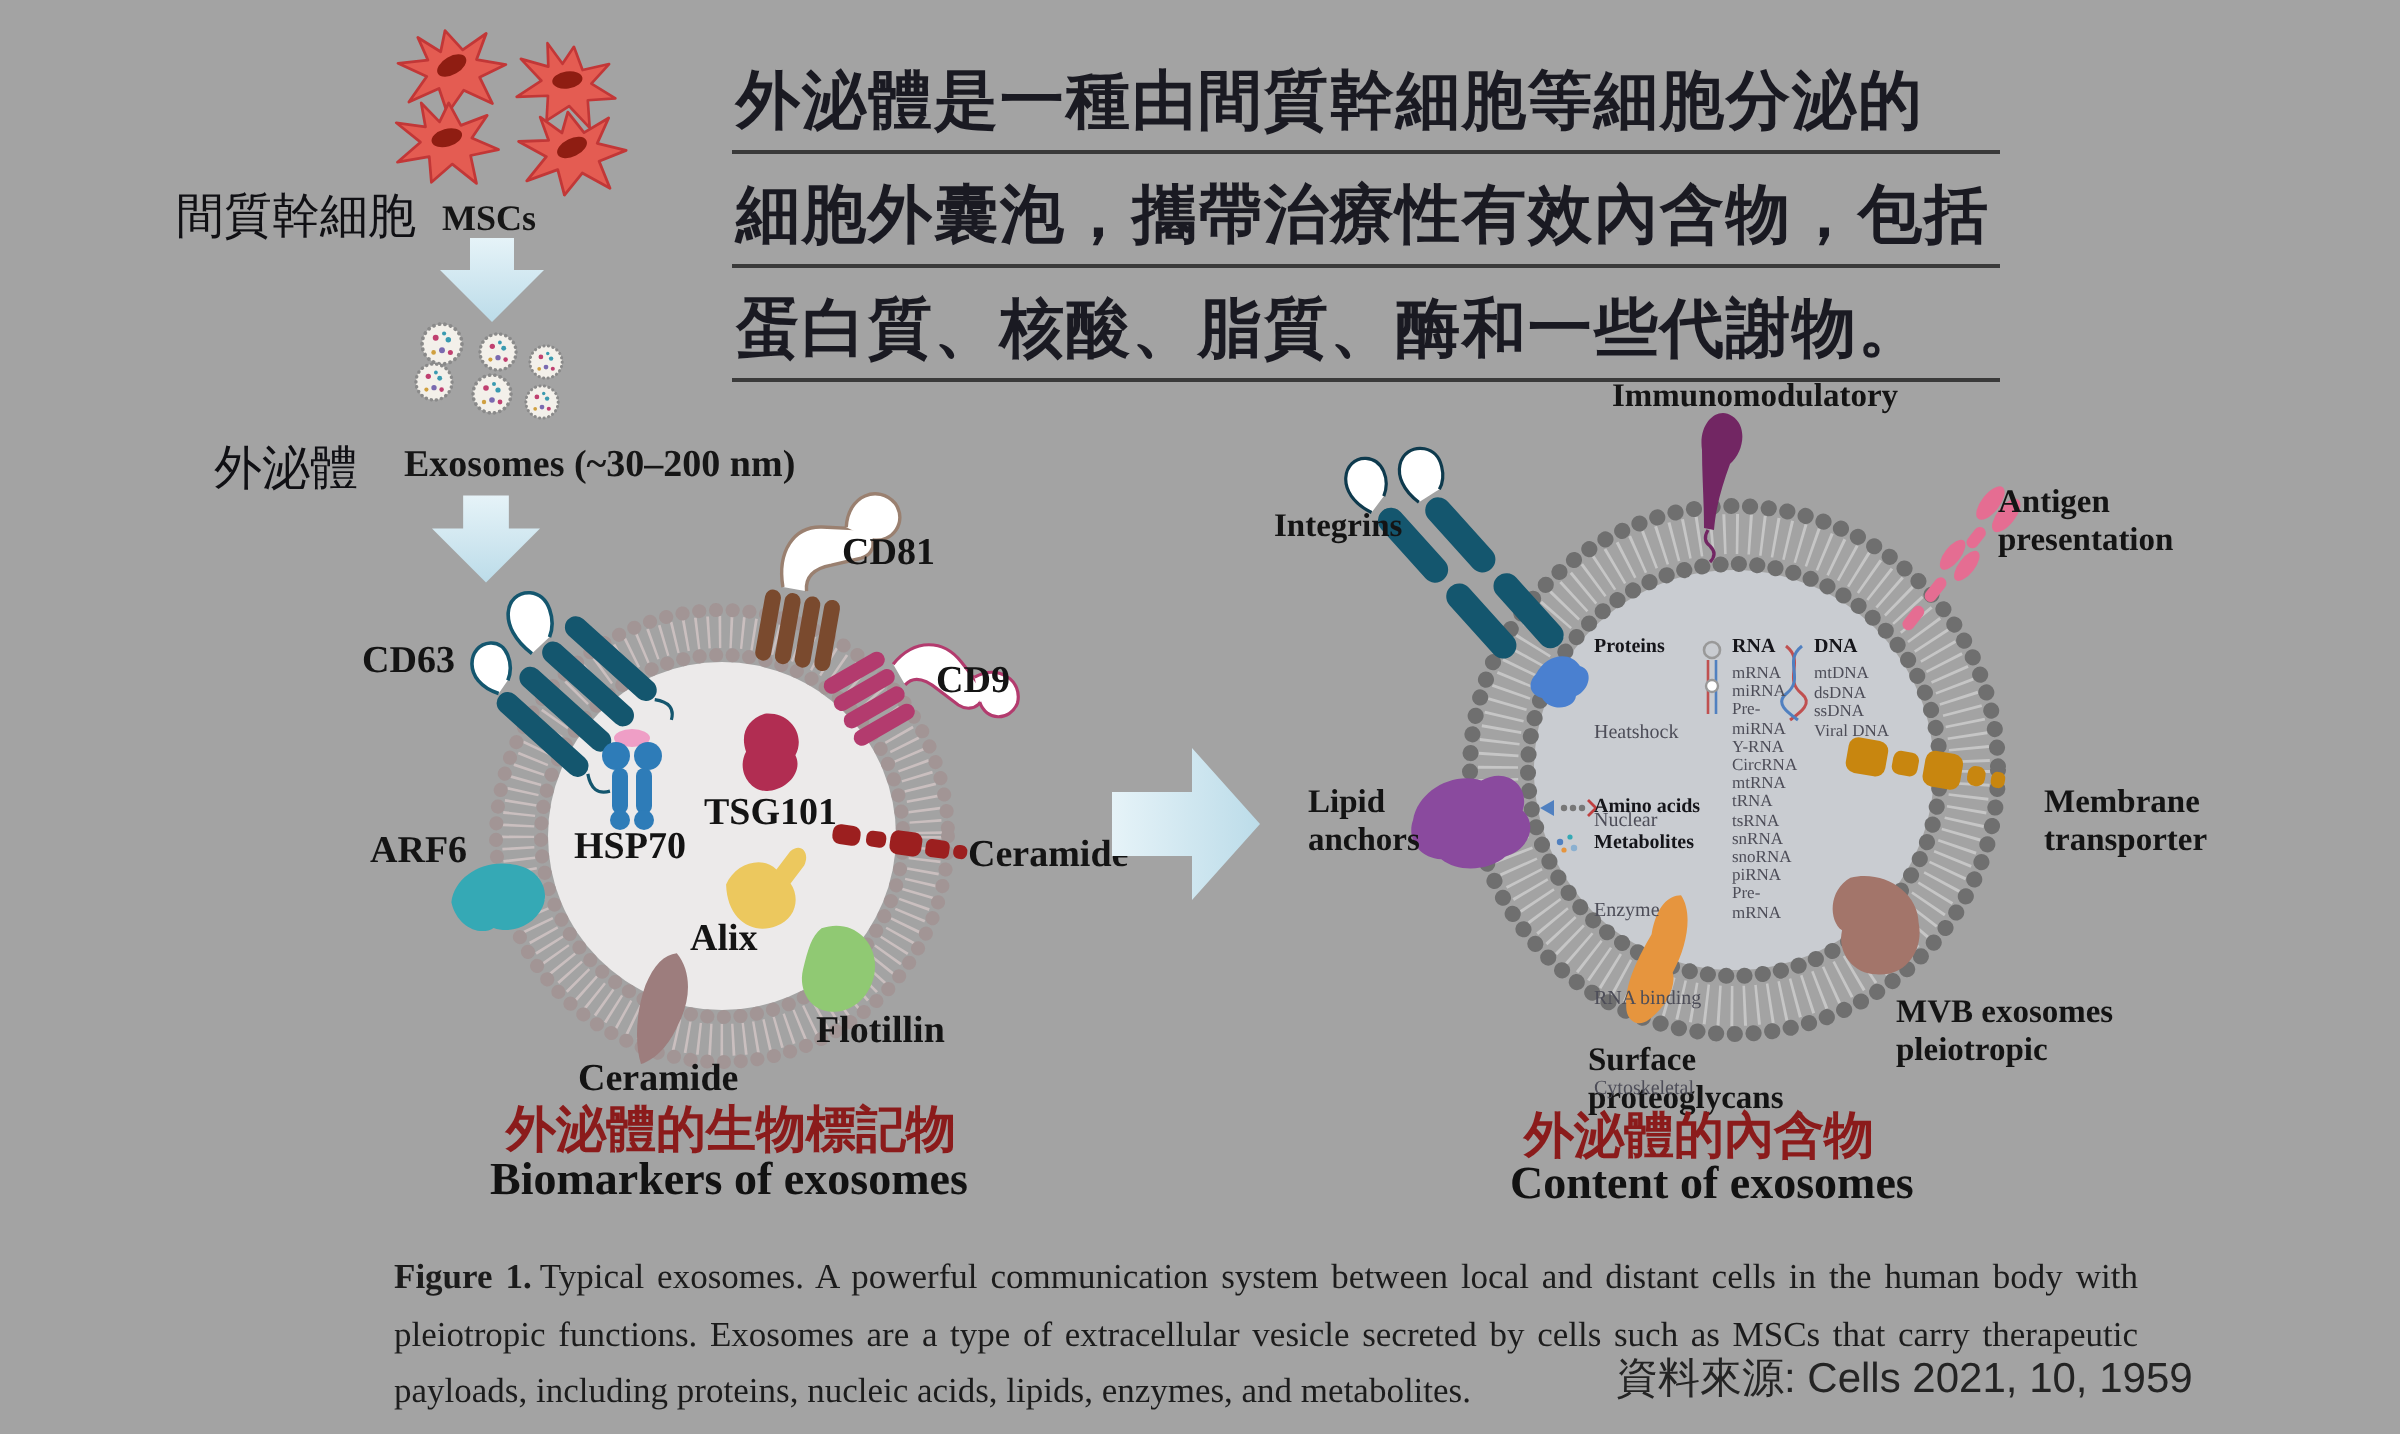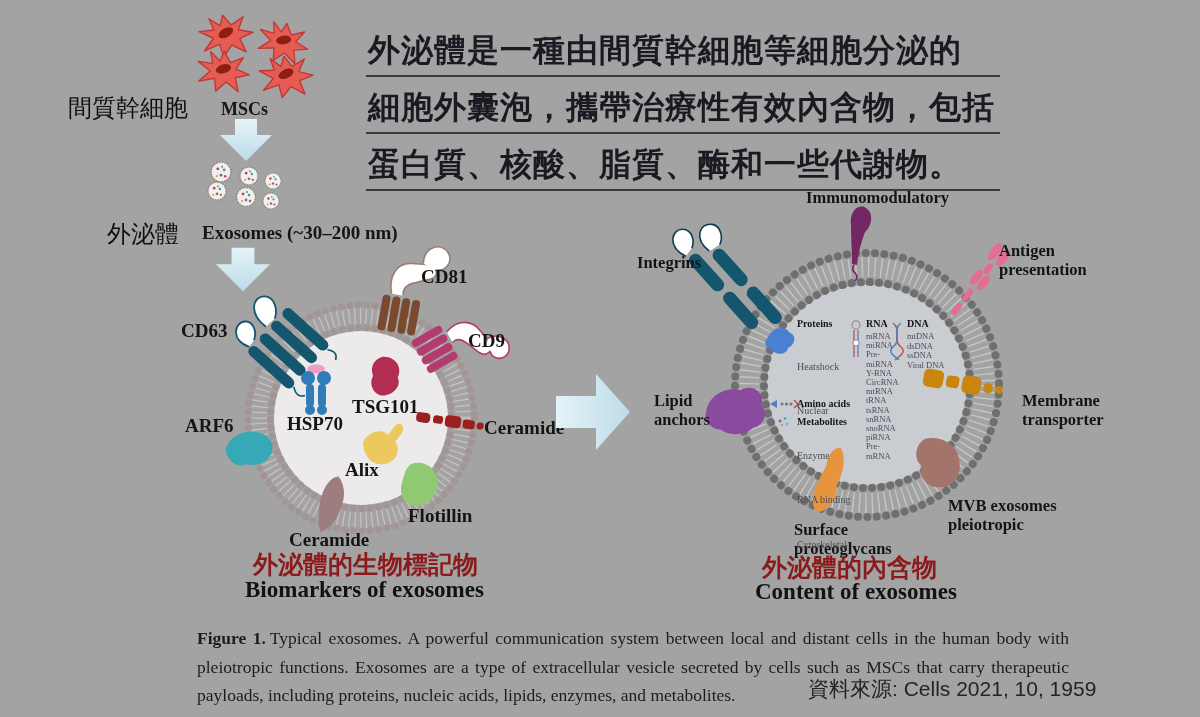--- a/index.html
+++ b/index.html
@@ -51,21 +51,21 @@
       <g id="mscCell">
         <path d="M0,-20 L7,-9 L20,-15 L13,-3 L27,2 L13,6 L17,20 L4,11 L-6,21 L-8,8 L-24,12 L-13,1 L-26,-8 L-11,-7 L-14,-19 L-4,-10 Z" style="fill:var(--msc_red);stroke:var(--msc_outline);" stroke-width="1.4" stroke-linejoin="round"></path>
         <ellipse cx="1" cy="-2" rx="8" ry="4.5" transform="rotate(-20)" style="fill:var(--msc_nucleus);"></ellipse>
       </g>
     </defs>
     <use href="#mscCell" transform="translate(36,27) rotate(-10)"></use>
     <use href="#mscCell" transform="translate(93,34) rotate(12) scale(0.95)"></use>
     <use href="#mscCell" transform="translate(33,63) rotate(4) scale(0.98)"></use>
     <use href="#mscCell" transform="translate(96,68) rotate(-6)"></use>
   </svg>
-  <div class="zh-label" style="left:68px;top:92px;">間質幹細胞</div>
+  <div class="zh-label" style="left:88px;top:92px;">間質幹細胞</div>
   <div class="en-serif" style="left:221px;top:99px;font-size:18px;">MSCs</div>
 
   <svg class="abs" style="left:220px;top:119px;" width="52" height="42" viewBox="0 0 52 42">
     <defs>
       <linearGradient id="gDown" x1="0" y1="0" x2="0" y2="1">
         <stop offset="0" style="stop-color:var(--arrow_blue_light)"></stop>
           <stop offset="1" style="stop-color:var(--arrow_blue)"></stop>
       </linearGradient>
       <linearGradient id="gRight" x1="0" y1="0" x2="1" y2="0">
         <stop offset="0" style="stop-color:var(--arrow_blue_light)"></stop>

